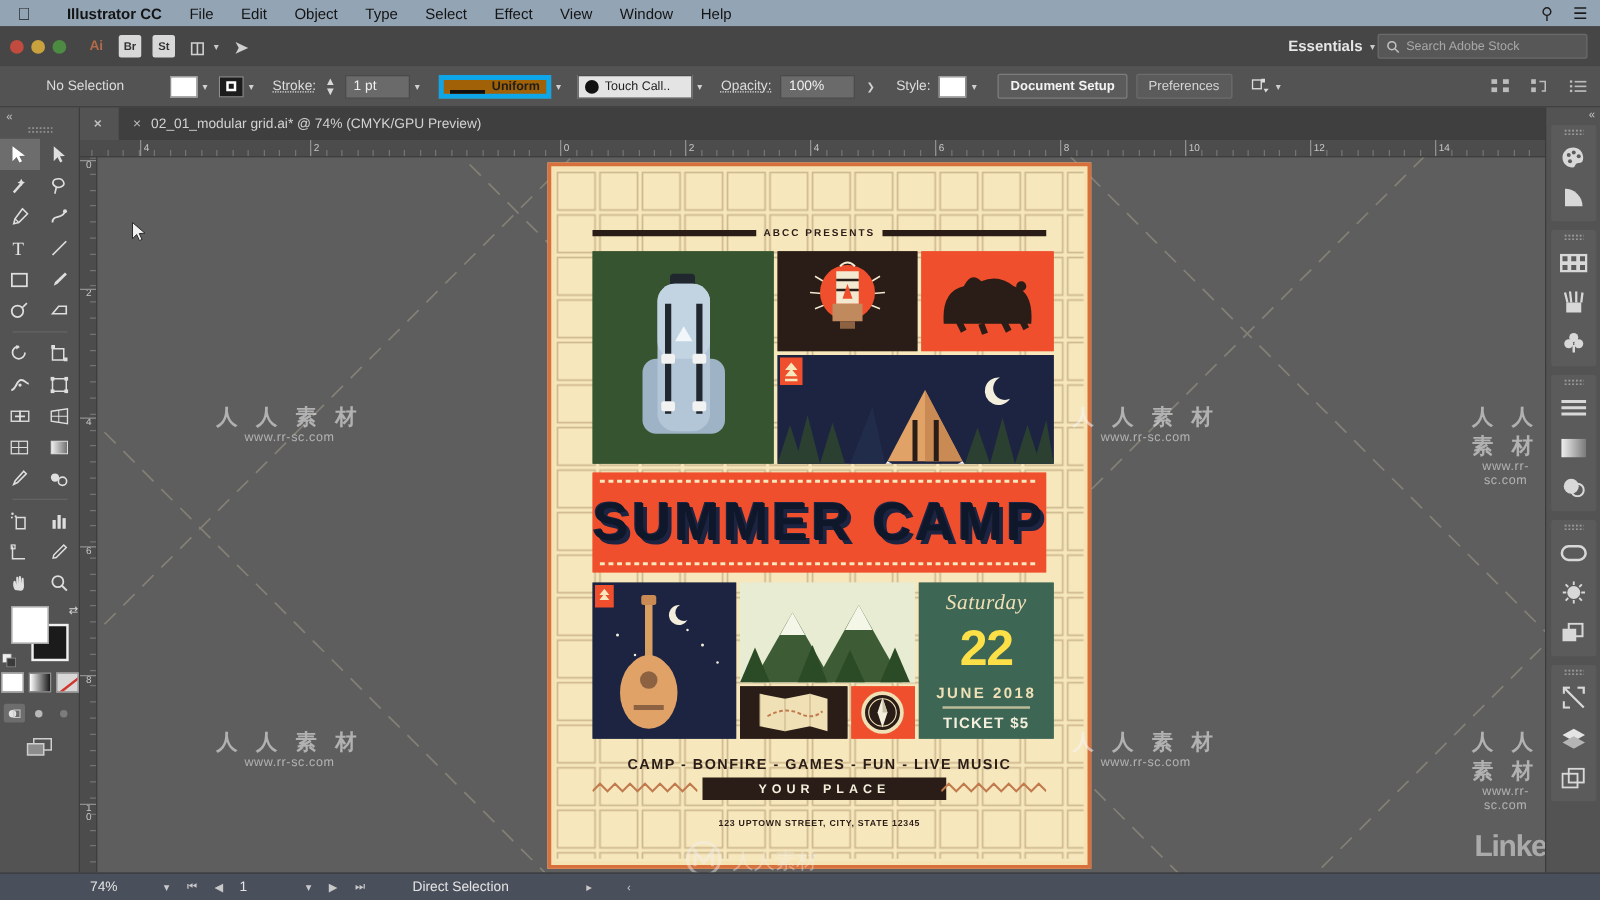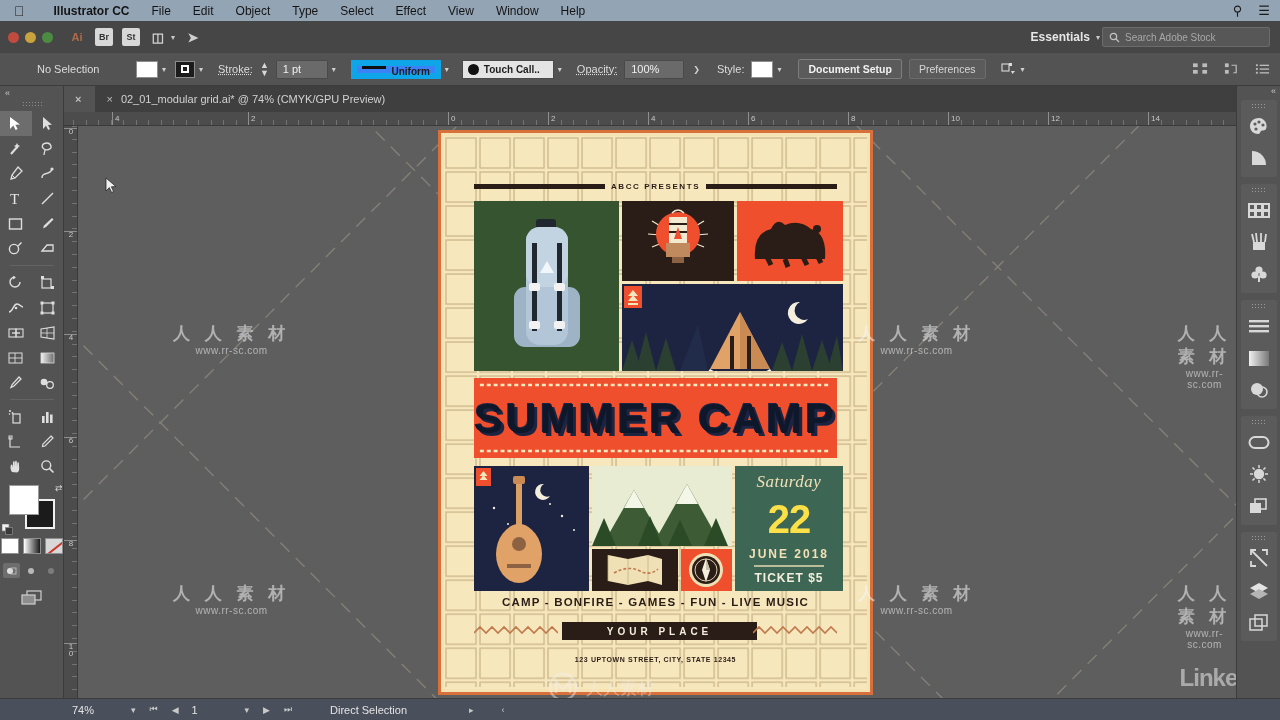--- a/index.html
+++ b/index.html
@@ -63,29 +63,29 @@
   }
   .swatch-stroke i { display: block; width: 8px; height: 8px; border: 2px solid #fff; }
   .mini-chev { font-size: 8px; color: #d0d0d0; padding: 0 2px; cursor: default; }
   .field {
     height: 19px; background: #6a6a6a; border: 1px solid #4a4a4a; border-radius: 1px;
     display: flex; align-items: center; padding: 0 6px; font-size: 11px; color: #f0f0f0;
   }
   .field.w52 { width: 52px; } .field.w60 { width: 60px; }
   .combo { display: flex; align-items: center; gap: 2px; }
   .uniform-box {
-    width: 90px; height: 19px; background: #3b82f6; border: 6px solid #0ea5e9;
-    display: flex; align-items: flex-start; gap: 5px; padding: 0 5px;
+    width: 90px; height: 19px; background: #a16207; border: 4px solid #0ea5e9;
+    display: flex; align-items: flex-end; gap: 5px; padding: 0 5px;
     font-size: 10px; color: #1d1d1d; font-weight: bold;
   }
   .uniform-line { width: 36px; height: 3px; background: #101010; }
   .brush-box {
     width: 92px; height: 19px; background: #e4e4e4; border: 1px solid #4a4a4a;
     display: flex; align-items: center; gap: 5px; padding: 0 5px;
-    font-size: 10px; color: #1d1d1d; font-weight: bold; overflow: hidden;
+    font-size: 10px; color: #1d1d1d; font-weight: normal; overflow: hidden;
   }
   .brush-dot { width: 11px; height: 11px; border-radius: 50%; background: #111; flex: none; }
   .btn {
     height: 20px; border: 1px solid #7d7d7d; border-radius: 2px; background: #5b5b5b;
     display: flex; align-items: center; padding: 0 9px;
     font-size: 10.5px; color: #f2f2f2; font-weight: bold; white-space: nowrap;
   }
   .btn.soft { font-weight: normal; color: #d6d6d6; border-color: #6c6c6c; }
   .style-swatch { width: 22px; height: 17px; background: #fff; border: 1px solid #8d8d8d; }
   .ctrl-right { position: absolute; right: 10px; display: flex; align-items: center; gap: 16px; }
@@ -1005,21 +1005,21 @@
           </svg>
           <div style="position:absolute;inset:0;display:flex;flex-direction:column;align-items:center;padding-top:6px">
             <span style="font-family:'Liberation Serif',serif;font-style:italic;font-size:17px;color:#f0e0b6;letter-spacing:.5px">Saturday</span>
             <span style="font-size:40px;font-weight:bold;line-height:54px;color:#fde047;letter-spacing:-1px">22</span>
             <span style="font-size:12px;font-weight:bold;letter-spacing:2px;color:#f0e0b6;margin-top:1px">JUNE 2018</span>
             <span style="display:block;width:70px;height:2px;background:#f0e0b6;margin:4px 0;opacity:.7"></span>
             <span style="font-size:12px;font-weight:bold;letter-spacing:1px;color:#f4efdc">TICKET $5</span>
           </div>
         </div>
 
-        <div style="position:absolute;left:30px;right:30px;top:456px;text-align:center">
+        <div style="position:absolute;left:30px;right:30px;top:466px;text-align:center">
           <span style="font-size:11.5px;font-weight:bold;letter-spacing:1.2px;color:#2a1c16;white-space:nowrap">CAMP - BONFIRE - GAMES - FUN - LIVE MUSIC</span>
         </div>
 
         <div style="position:absolute;left:118px;width:195px;top:486px;height:18px;background:#2a1c16;
                     display:flex;align-items:center;justify-content:center">
           <span style="font-size:10px;font-weight:bold;letter-spacing:4px;color:#f4efdc">YOUR PLACE</span>
         </div>
 
         <svg style="position:absolute;left:30px;top:487px;width:84px;height:14px" viewBox="0 0 84 14">
           <polyline points="0,10 6,4 12,10 18,4 24,10 30,4 36,10 42,4 48,10 54,4 60,10 66,4 72,10 78,4 84,10" fill="none" stroke="#c07a4d" stroke-width="1.6"></polyline>

